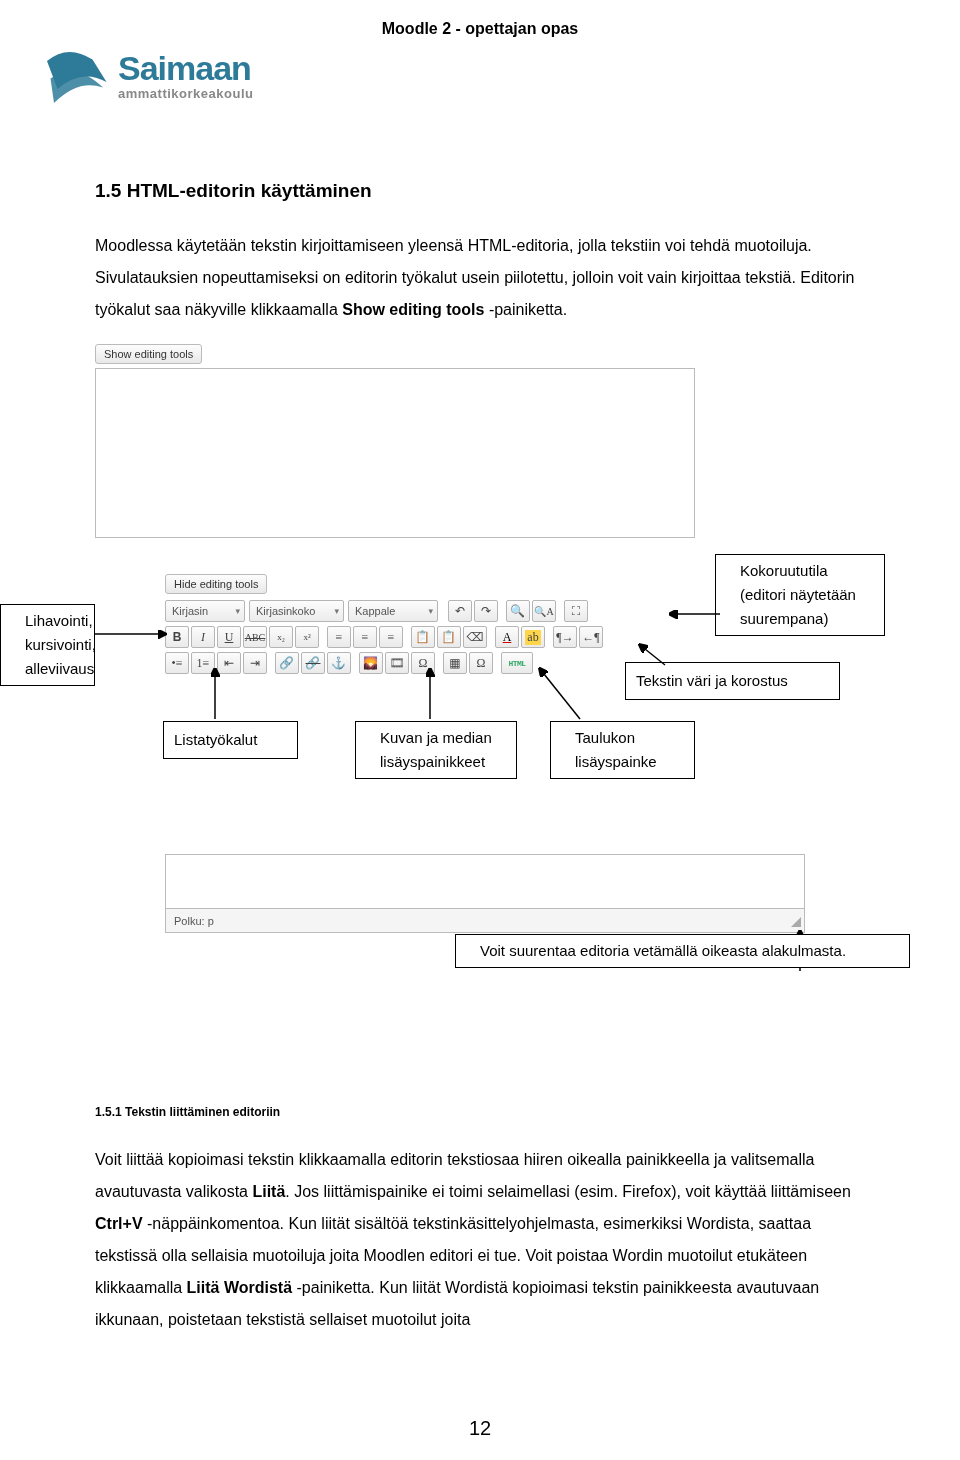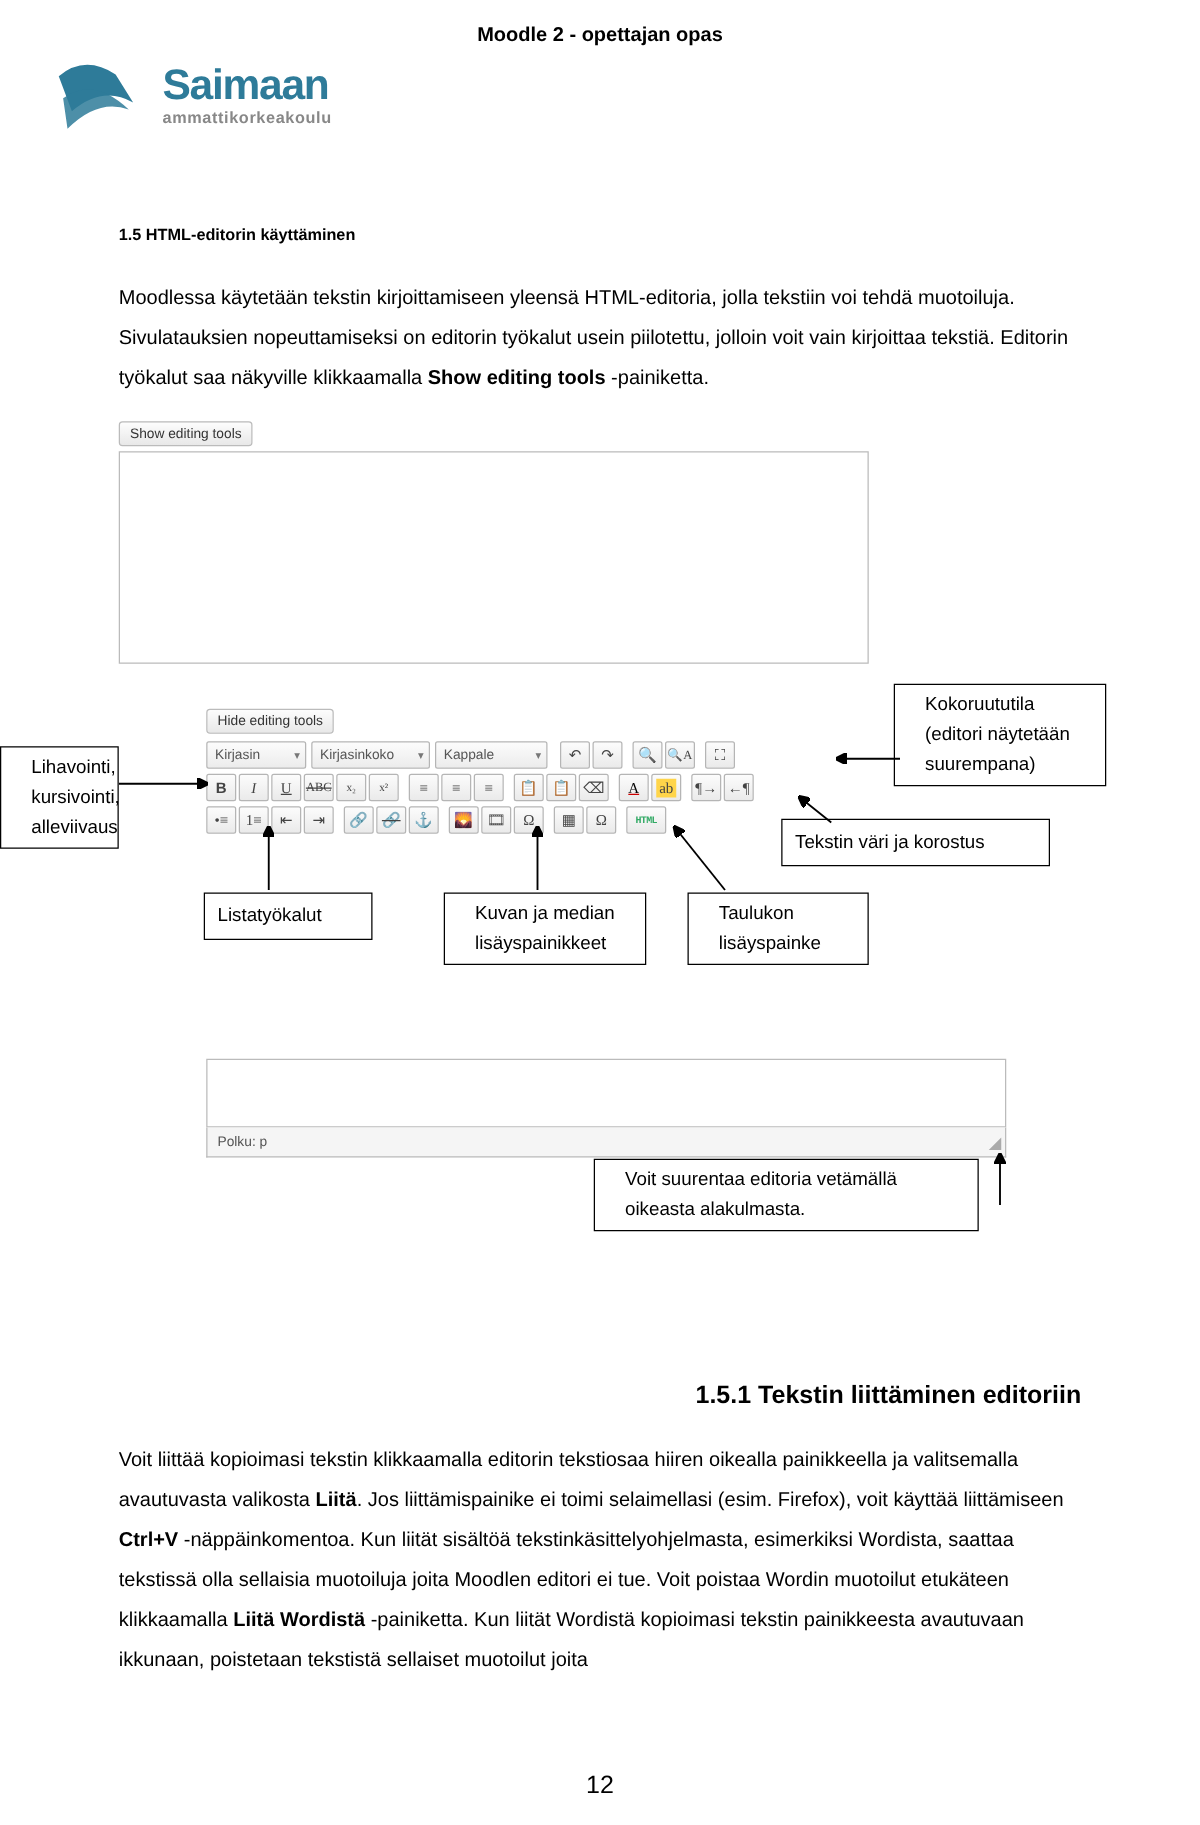--- a/index.html
+++ b/index.html
@@ -25,28 +25,28 @@
     text-align: center;
     font-size: 16px;
     font-weight: bold;
   }
   .logo {
     position: absolute;
     left: 40px;
     top: 40px;
     display: flex;
     align-items: center;
-    gap: 20px;
+    gap: 8px;
   }
   .logo svg { width: 70px; height: 70px; }
   .logo-text { line-height: 1; }
   .logo-brand { font-size: 34px; font-weight: bold; color: #2e7b99; letter-spacing: -1px; }
   .logo-sub { font-size: 13px; font-weight: bold; color: #888; letter-spacing: 0.5px; margin-top: 2px; }
   .body-content { position: absolute; left: 95px; right: 95px; top: 180px; }
-  h2.section { font-size: 13px; font-weight: bold; margin-bottom: 28px; }
+  h2.section { font-size: 19px; font-weight: bold; margin-bottom: 28px; }
   p.intro { font-size: 16px; line-height: 2.0; margin-bottom: 18px; }
   .bold { font-weight: bold; }
   .figure-area {
     position: relative;
     width: 770px;
     height: 580px;
     margin-top: 4px;
   }
   
   .btn-tab {
@@ -153,22 +153,22 @@
     position: relative;
   }
   .resize-handle::before {
     content: "";
     position: absolute;
     right: 3px; bottom: 3px;
     width: 0; height: 0;
     border-right: 10px solid #aaa;
     border-top: 10px solid transparent;
   }
-  .callout-resize { left: 380px; top: 590px; width: 308px; }
-  .subsection { font-size: 20px; font-weight: bold; margin-top: 10px; margin-bottom: 25px; text-align: right; }
+  .callout-resize { left: 360px; top: 590px; width: 455px; }
+  .subsection { font-size: 12px; font-weight: bold; margin-top: 10px; margin-bottom: 25px; }
   .body-para { font-size: 16px; line-height: 2.0; }
   .lower-content { position: absolute; left: 95px; right: 95px; top: 1095px; }
   .pagenum { position: absolute; bottom: 20px; left: 0; right: 0; text-align: center; font-size: 20px; }
 </style>
 </head>
 <body>
 
 <div class="page">
   <div class="header-title">Moodle 2 - opettajan opas</div>
 

